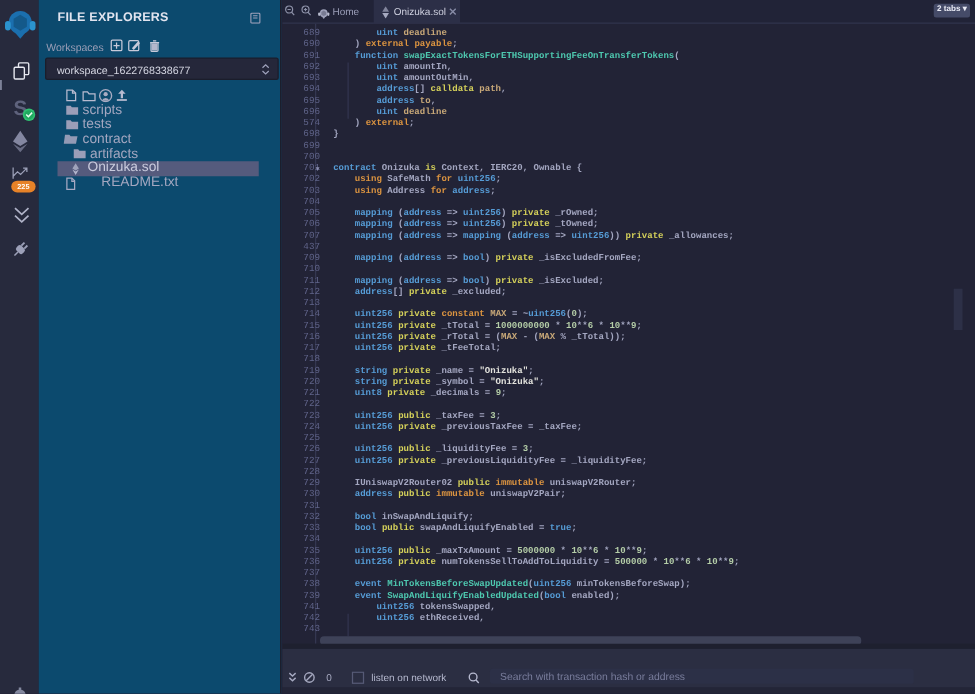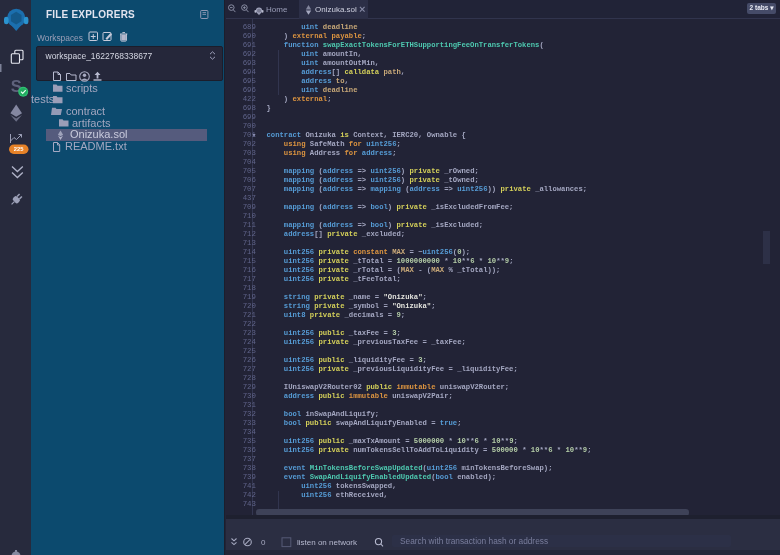--- a/index.html
+++ b/index.html
@@ -3,21 +3,21 @@
 *{margin:0;padding:0;box-sizing:border-box}
 html,body{width:780px;height:555px;overflow:hidden;background:#222336;font-family:"Liberation Sans",sans-serif;position:relative}
 .abs{position:absolute}
 
 #iconbar{position:absolute;left:0;top:0;width:31px;height:555px;background:#272a3d}
 #iconbar svg{position:absolute;left:0;top:0;overflow:visible}
 
 #panel{position:absolute;left:31px;top:0;width:194px;height:555px;background:#0c4a6e;border-right:1px solid #1c1e2c}
 #hdr{position:absolute;left:15px;top:8.5px;font-size:10px;font-weight:bold;letter-spacing:.2px;color:#e2e4ef}
 #wslabel{position:absolute;left:6px;top:32.5px;font-size:8.4px;color:#9b9eb6}
-#wsbox{position:absolute;left:4.5px;top:46px;width:187px;height:35px;background:#25273a;border:1px solid #1b1d2b;border-radius:2px}
+#wsbox{position:absolute;left:4.5px;top:46px;width:187px;height:18px;background:#25273a;border:1px solid #1b1d2b;border-radius:2px}
 #wsbox .txt{position:absolute;left:9px;top:3.8px;font-size:8.5px;color:#d4d6e2}
 .trow{position:absolute;left:0;width:194px;height:11.6px;font-size:11px;color:#a4a7c0;line-height:11.6px}
 #selrow{position:absolute;left:15px;top:129.4px;width:161px;height:11.8px;background:#555b7d}
 
 #main{position:absolute;left:226px;top:0;width:554px;height:555px;background:#222336}
 #tabbar{position:absolute;left:0;top:0;width:554px;height:18.5px;background:#212337;border-bottom:1px solid #31344d}
 #tab1{position:absolute;left:73px;top:0;width:69px;height:18.5px;background:#2c2f47}
 #tabbtn{position:absolute;left:521px;top:3px;width:29px;height:10.5px;background:#454b68;border-radius:2px;color:#e8eaf4;font-size:6.5px;font-weight:bold;text-align:center;line-height:10.5px}
 .tabtxt{position:absolute;top:4.8px;font-size:8px}
 #code{position:absolute;left:6px;top:22.6px;width:554px}
@@ -134,26 +134,26 @@
     <g fill="#b8bbd0">
       <circle cx="32.5" cy="5.5" r="4.8" fill="none" stroke="#a8abc2" stroke-width="1.1"></circle>
       <circle cx="32.5" cy="4.3" r="1.7" fill="#a8abc2"></circle>
       <path d="M29.5 9.5 a3.2 3.2 0 0 1 6 0 Z" fill="#a8abc2"></path>
       <path d="M45.5 0.8 l3 3.2 h-2.1 v3.5 h-1.8 V4 h-2.1 Z"></path>
       <rect x="41.5" y="8.3" width="8" height="1.4"></rect>
     </g>
   </svg>
 
   <div class="trow" style="top:82.8px"><span style="margin-left:35px">scripts</span></div>
-  <div class="trow" style="top:94.4px"><span style="">tests</span></div>
+  <div class="trow" style="top:94.4px"><span style="margin-left:35px">tests</span></div>
   <div class="trow" style="top:106px"><span style="margin-left:35px">contract</span></div>
   <div class="trow" style="top:117.6px"><span style="margin-left:41px">artifacts</span></div>
   <div id="selrow"></div>
   <div class="trow" style="top:129.4px;color:#c9cbdd"><span style="margin-left:39px">Onizuka.sol</span></div>
-  <div class="trow" style="top:141px"><span style="margin-left:34px">README.txt</span></div>
+  <div class="trow" style="top:141px"><span style="margin-left:50px">README.txt</span></div>
 
   <svg class="abs" style="left:0;top:81px" width="194" height="80" viewBox="0 0 194 80">
     <g fill="#9b9eb8">
       <path d="M22 3.5 h3.5 l1 1.2 h5 v6 h-9.5 Z"></path>
       <path d="M22 15.1 h3.5 l1 1.2 h5 v6 h-9.5 Z"></path>
       <path d="M21 26.7 h3.5 l1 1.2 h5.5 l-1.2 6 h-9.8 Z" opacity=".95"></path>
       <path d="M28 38.3 h3.5 l1 1.2 h5 v6 h-9.5 Z"></path>
     </g>
     <g transform="translate(26.5,49.5)" fill="#b8bbd0">
       <path d="M3 0 L0.4 4.2 L3 5.8 L5.6 4.2 Z" opacity=".75"></path>
@@ -207,21 +207,21 @@
     <div id="gutterline"></div>
   <div id="code">
 <div class="cl"><span class="ln">689</span><span class="ct">        <i class="k">uint</i> <i class="t">deadline</i></span></div>
 <div class="cl"><span class="ln">690</span><span class="ct">    ) <i class="o">external</i> <i class="o">payable</i>;</span></div>
 <div class="cl"><span class="ln">691</span><span class="ct">    <i class="k">function</i> <i class="f">swapExactTokensForETHSupportingFeeOnTransferTokens</i>(</span></div>
 <div class="cl"><span class="ln">692</span><span class="ct">        <i class="k">uint</i> amountIn,</span></div>
 <div class="cl"><span class="ln">693</span><span class="ct">        <i class="k">uint</i> amountOutMin,</span></div>
 <div class="cl"><span class="ln">694</span><span class="ct">        <i class="k">address</i>[] <i class="y">calldata</i> <i class="t">path</i>,</span></div>
 <div class="cl"><span class="ln">695</span><span class="ct">        <i class="k">address</i> <i class="t">to</i>,</span></div>
 <div class="cl"><span class="ln">696</span><span class="ct">        <i class="k">uint</i> <i class="t">deadline</i></span></div>
-<div class="cl"><span class="ln">422</span><span class="ct">    ) <i class="o">external</i>;</span></div>
+<div class="cl"><span class="ln">574</span><span class="ct">    ) <i class="o">external</i>;</span></div>
 <div class="cl"><span class="ln">698</span><span class="ct">}</span></div>
 <div class="cl"><span class="ln">699</span><span class="ct"></span></div>
 <div class="cl"><span class="ln">700</span><span class="ct"></span></div>
 <div class="cl"><span class="ln">701</span><span class="ct"><i class="k">contract</i> Onizuka <i class="y">is</i> Context, IERC20, Ownable {</span></div>
 <div class="cl"><span class="ln">702</span><span class="ct">    <i class="o">using</i> SafeMath <i class="o">for</i> <i class="k">uint256</i>;</span></div>
 <div class="cl"><span class="ln">703</span><span class="ct">    <i class="o">using</i> Address <i class="o">for</i> <i class="k">address</i>;</span></div>
 <div class="cl"><span class="ln">704</span><span class="ct"></span></div>
 <div class="cl"><span class="ln">705</span><span class="ct">    <i class="k">mapping</i> (<i class="k">address</i> =&gt; <i class="k">uint256</i>) <i class="y">private</i> _rOwned;</span></div>
 <div class="cl"><span class="ln">706</span><span class="ct">    <i class="k">mapping</i> (<i class="k">address</i> =&gt; <i class="k">uint256</i>) <i class="y">private</i> _tOwned;</span></div>
 <div class="cl"><span class="ln">707</span><span class="ct">    <i class="k">mapping</i> (<i class="k">address</i> =&gt; <i class="k">mapping</i> (<i class="k">address</i> =&gt; <i class="k">uint256</i>)) <i class="y">private</i> _allowances;</span></div>

